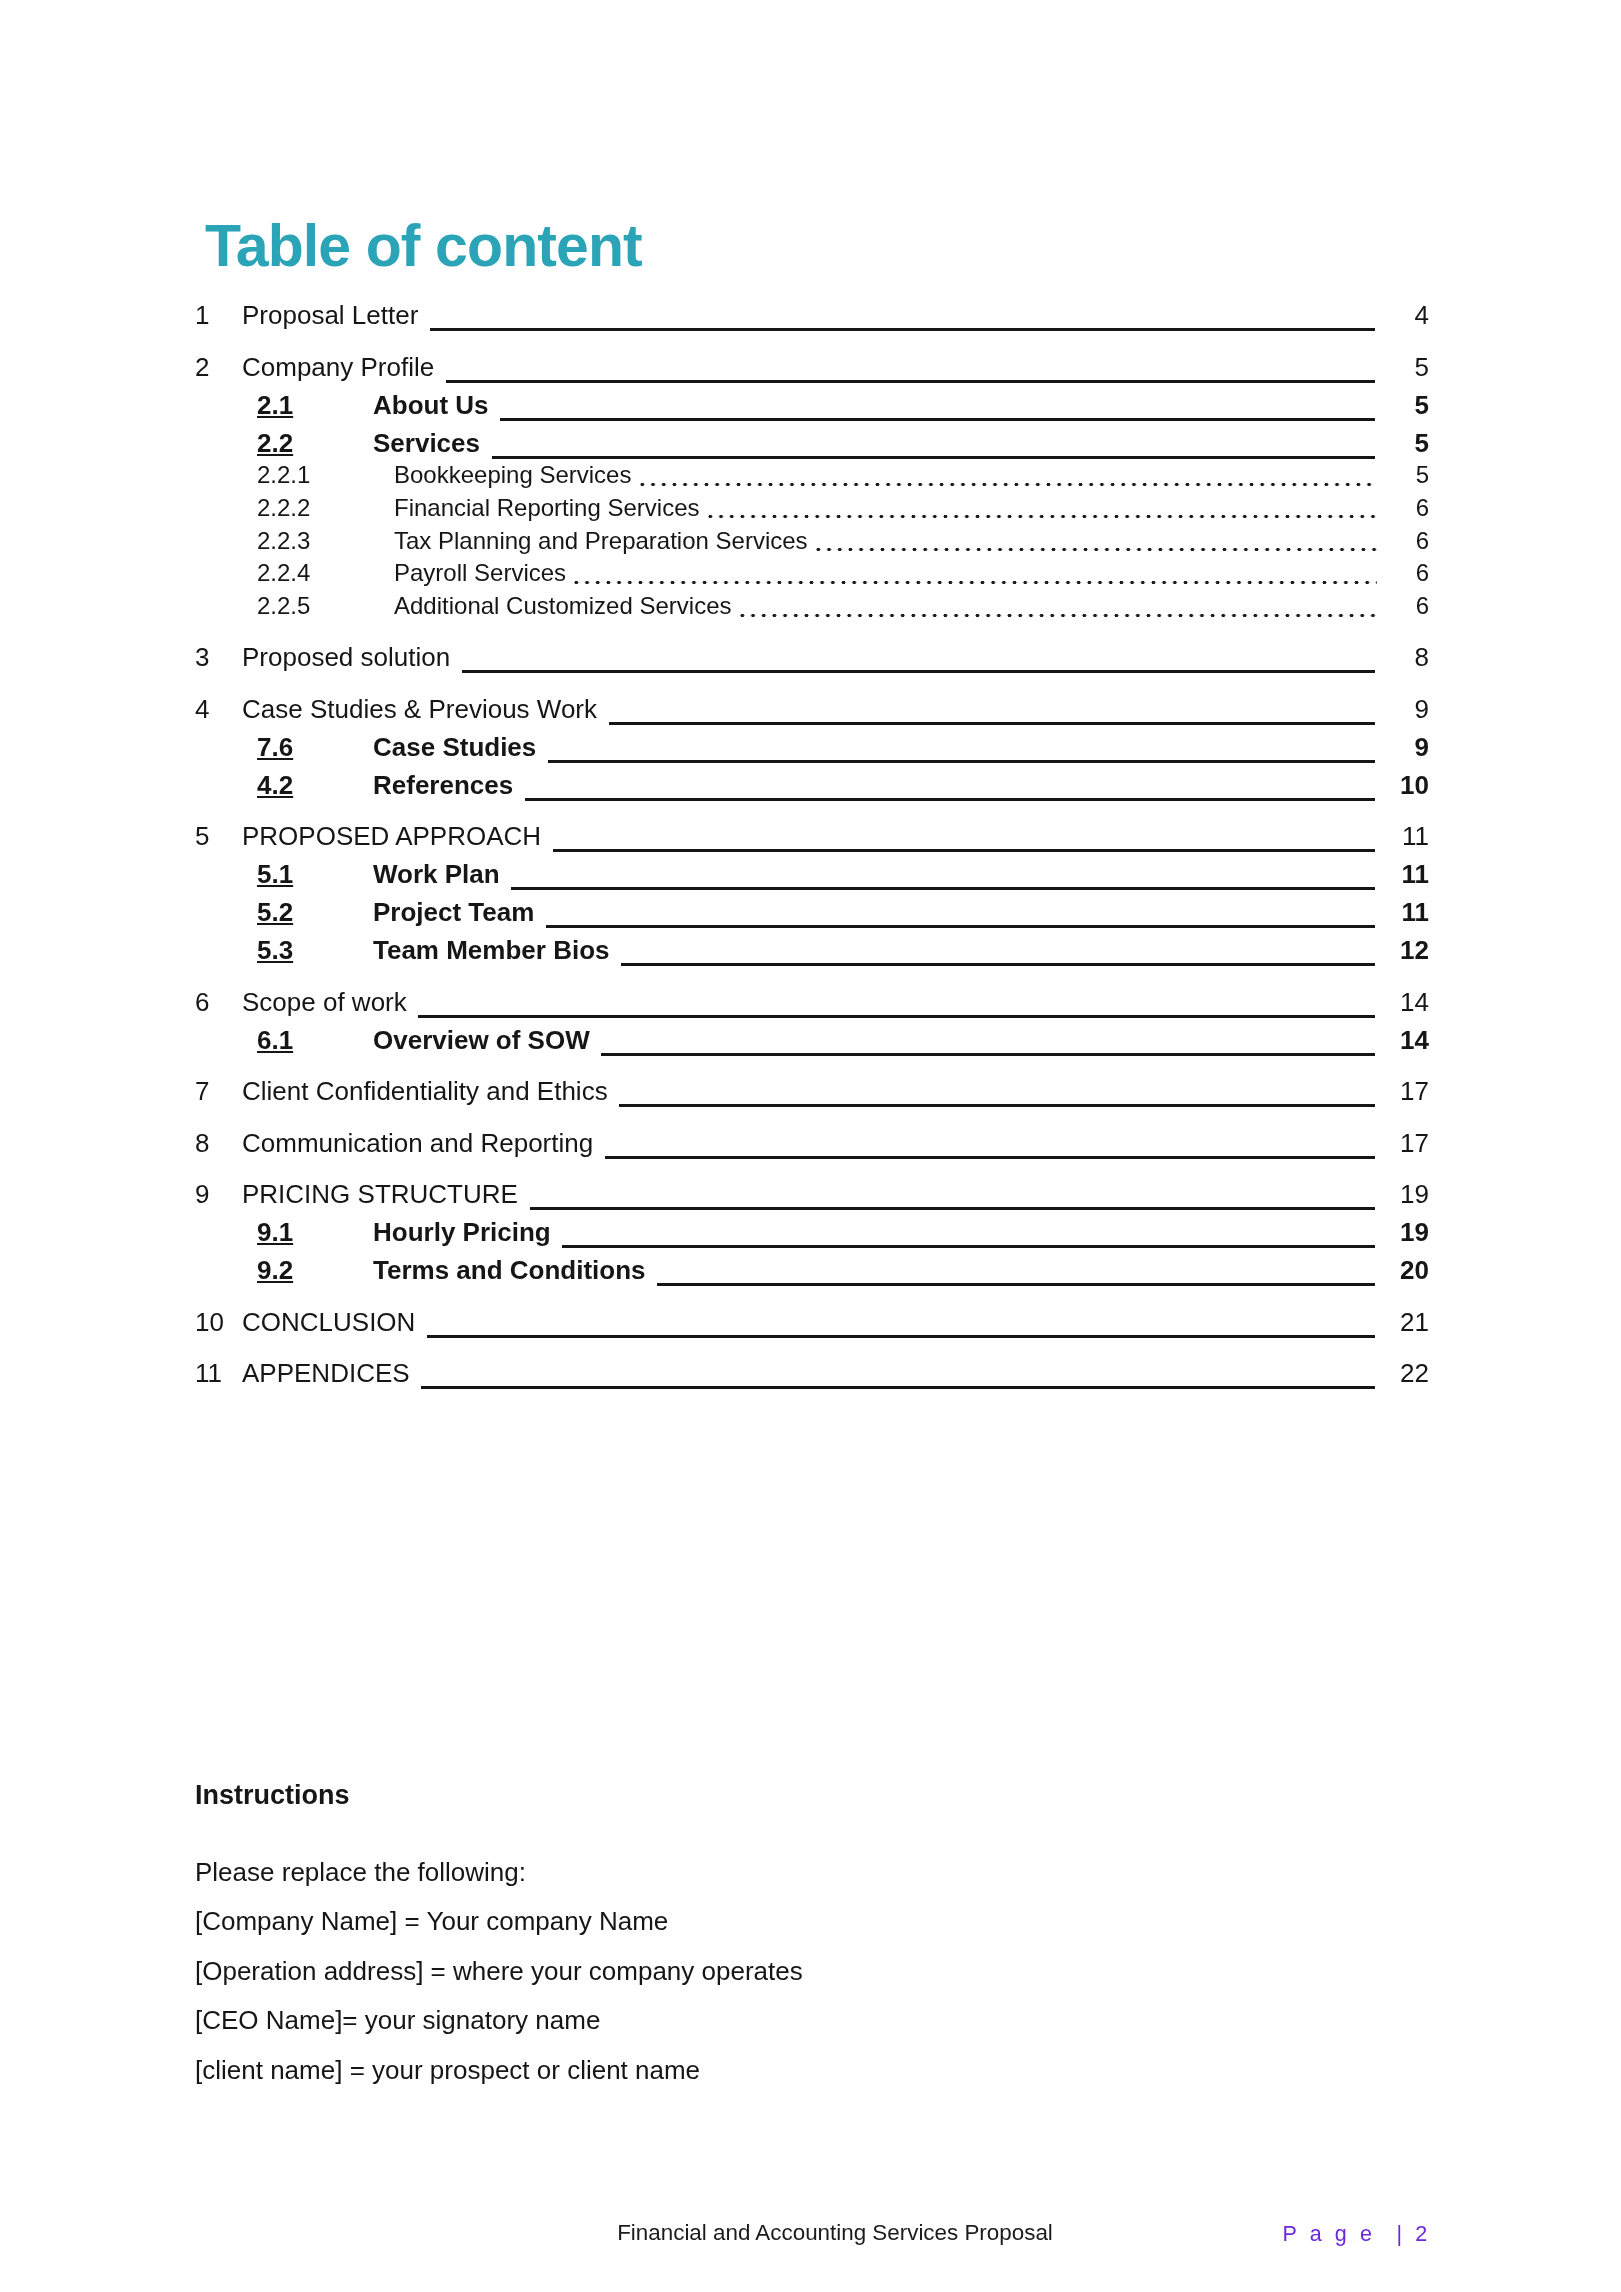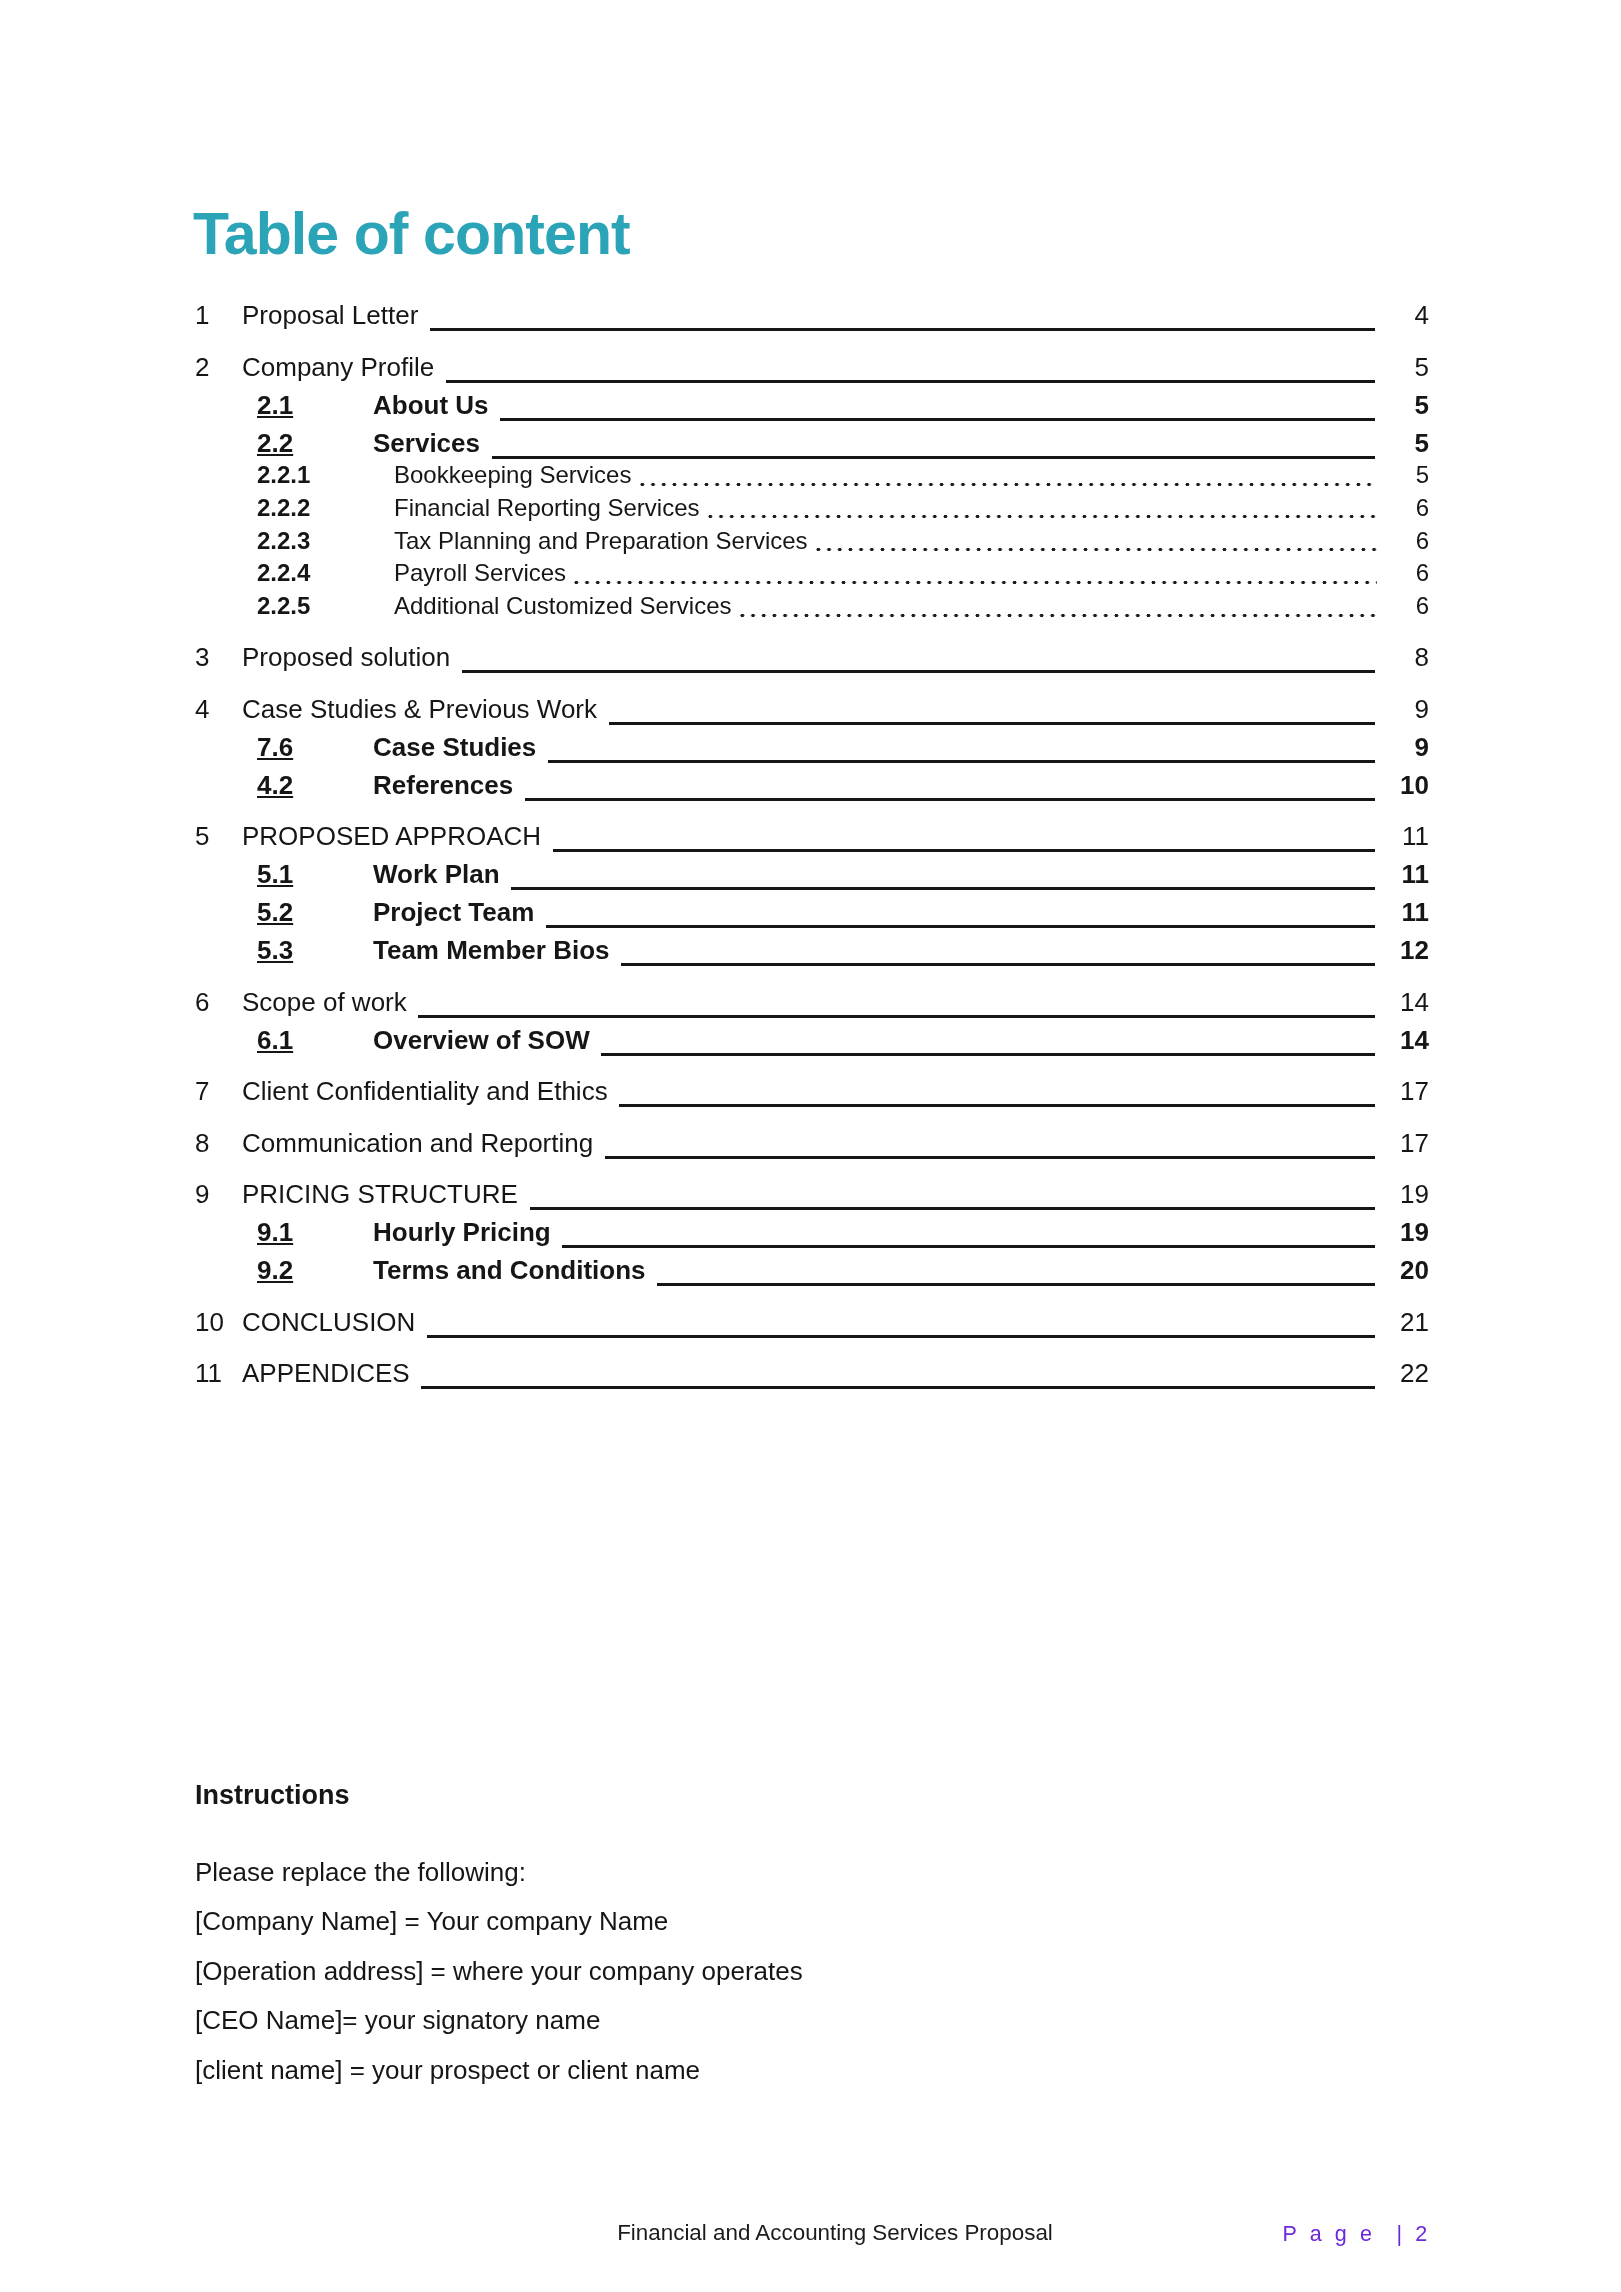--- a/index.html
+++ b/index.html
@@ -15,21 +15,21 @@
     font-family: "Liberation Sans", "DejaVu Sans", sans-serif;
     color: #161616;
     overflow: hidden;
   }
 
   
   .doc-title {
     position: absolute;
     left: 189px;
     top: 201px;
-    margin: 4px;
+    margin: 16px;
     font-size: 59px;
     font-weight: 700;
     letter-spacing: -0.9px;
     line-height: 1;
     color: #2CA4B8;
   }
 
   
   .toc {
     position: absolute;
@@ -46,21 +46,21 @@
     color: #161616;
   }
   .toc-row.l1 { margin-top: 21.5px; }
   .toc-row.l2 { margin-top: 8px;  font-weight: 700; padding-left: 62px; }
   .toc-row.l3 { margin-top: 2.7px;  font-size: 24px;  padding-left: 62px; }
   .toc-row:first-child { margin-top: 0; }
 
   .toc-num  { flex: 0 0 auto; white-space: nowrap; }
   .l1 .toc-num { width: 47px;  }
   .l2 .toc-num { width: 116px; text-decoration: underline; }
-  .l3 .toc-num { width: 137px; font-weight: bold; }
+  .l3 .toc-num { width: 137px; }
 
   .toc-label { flex: 0 0 auto; white-space: nowrap; text-align: right; }
 
   .leader { flex: 1 1 auto; min-width: 18px; }
   .leader-line {
     height: 28px;
     border-bottom: 3.6px solid #161616;
     margin: 0 9px 0 11.6px;
   }
   .leader-dots {

